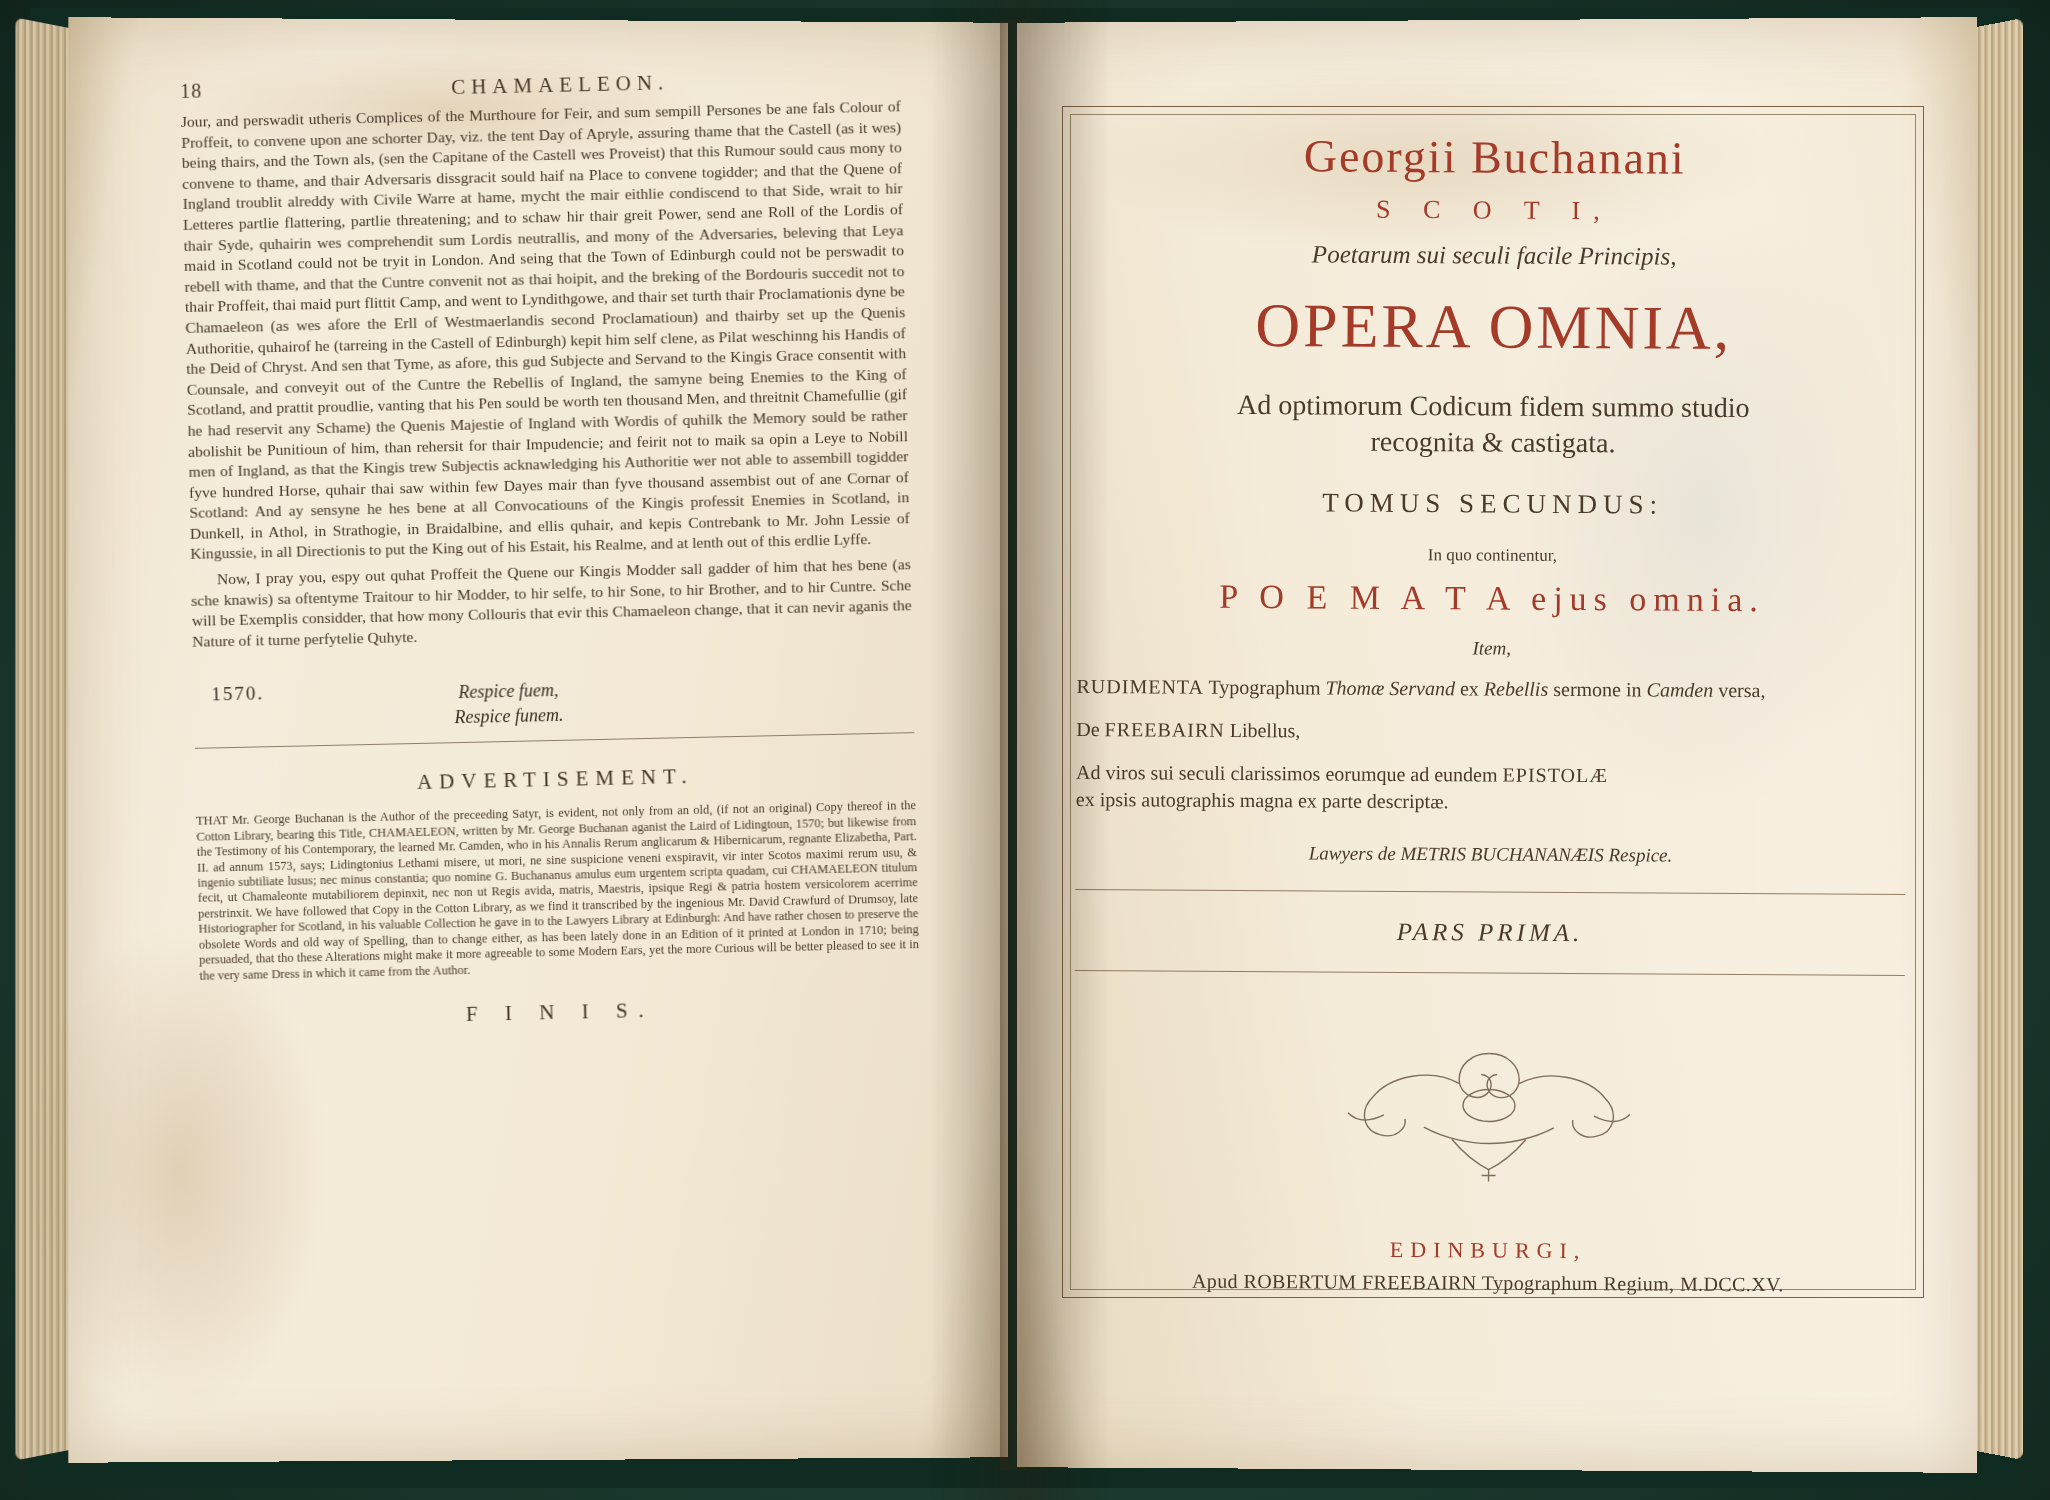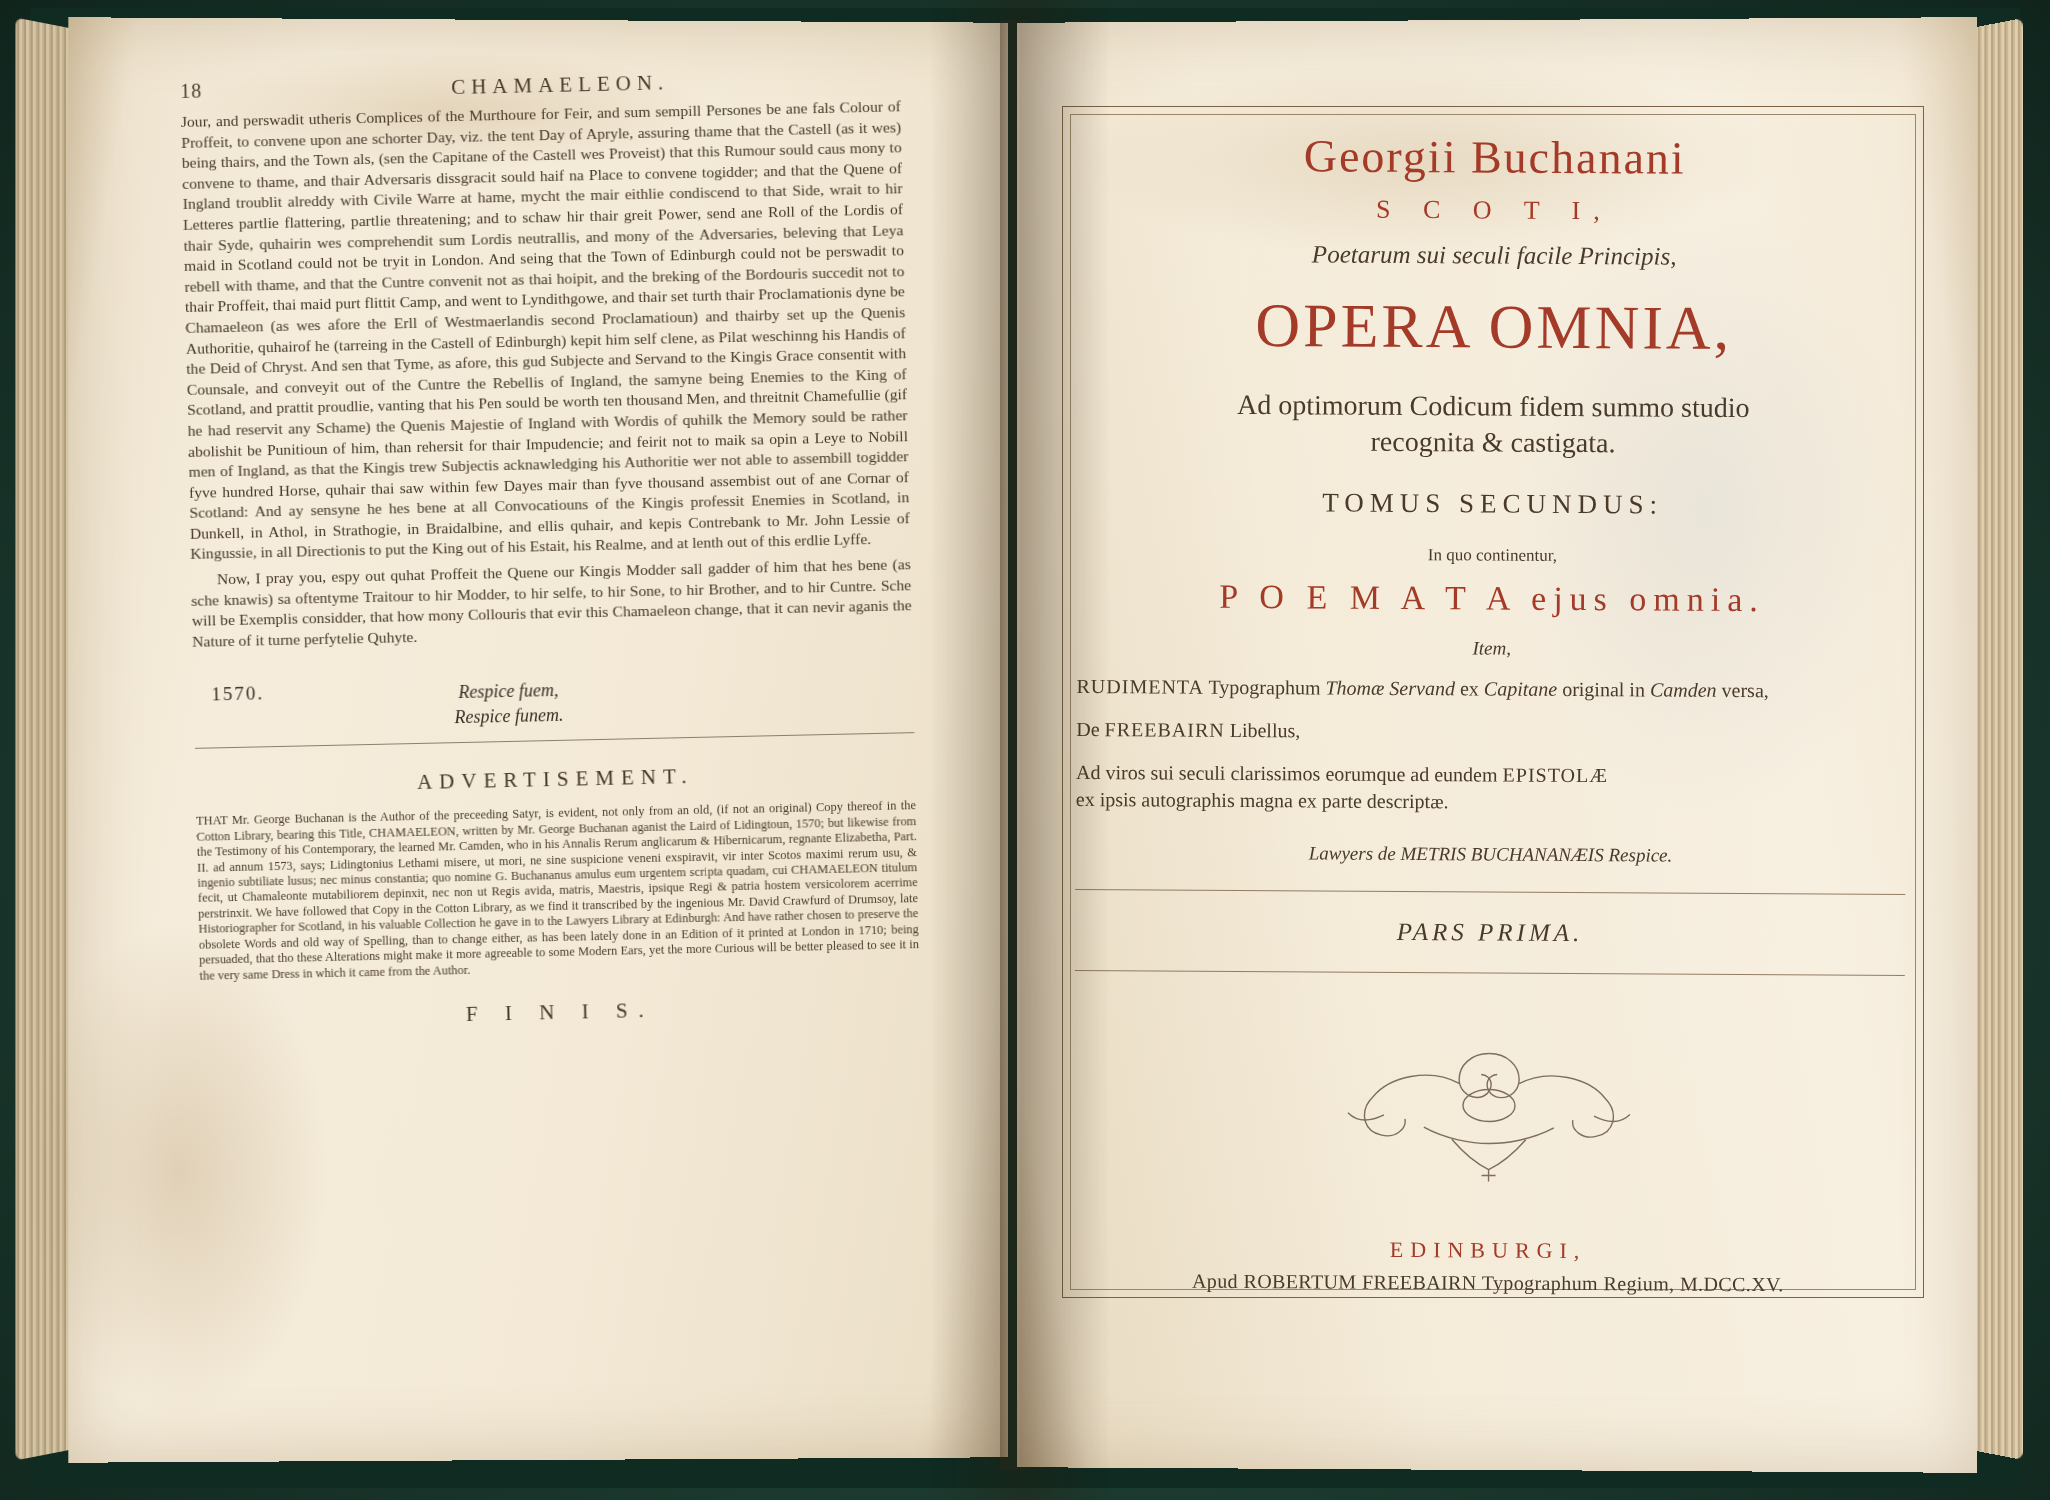--- a/index.html
+++ b/index.html
@@ -147,22 +147,22 @@
     <div class="l6">TOMUS SECUNDUS:</div>
     <div class="l7">In quo continentur,</div>
     <div class="l8 t-red">P O E M A T A   ejus omnia.</div>
     <div class="l9">Item,</div>
 
     <div class="blk">
       <span class="sc">RUDIMENTA</span>
       <span>Typographum</span>
       <i>Thomæ Servand</i>
       <span>ex</span>
-      <i>Capitane</i>
-      <span>original in</span>
+      <i>Rebellis</i>
+      <span>sermone in</span>
       <i>Camden</i>
       <span>versa,</span>
     </div>
 
     <div class="blk">
       <span>De</span>
       <span class="sc">FREEBAIRN</span>
       <span>Libellus,</span>
     </div>
 

